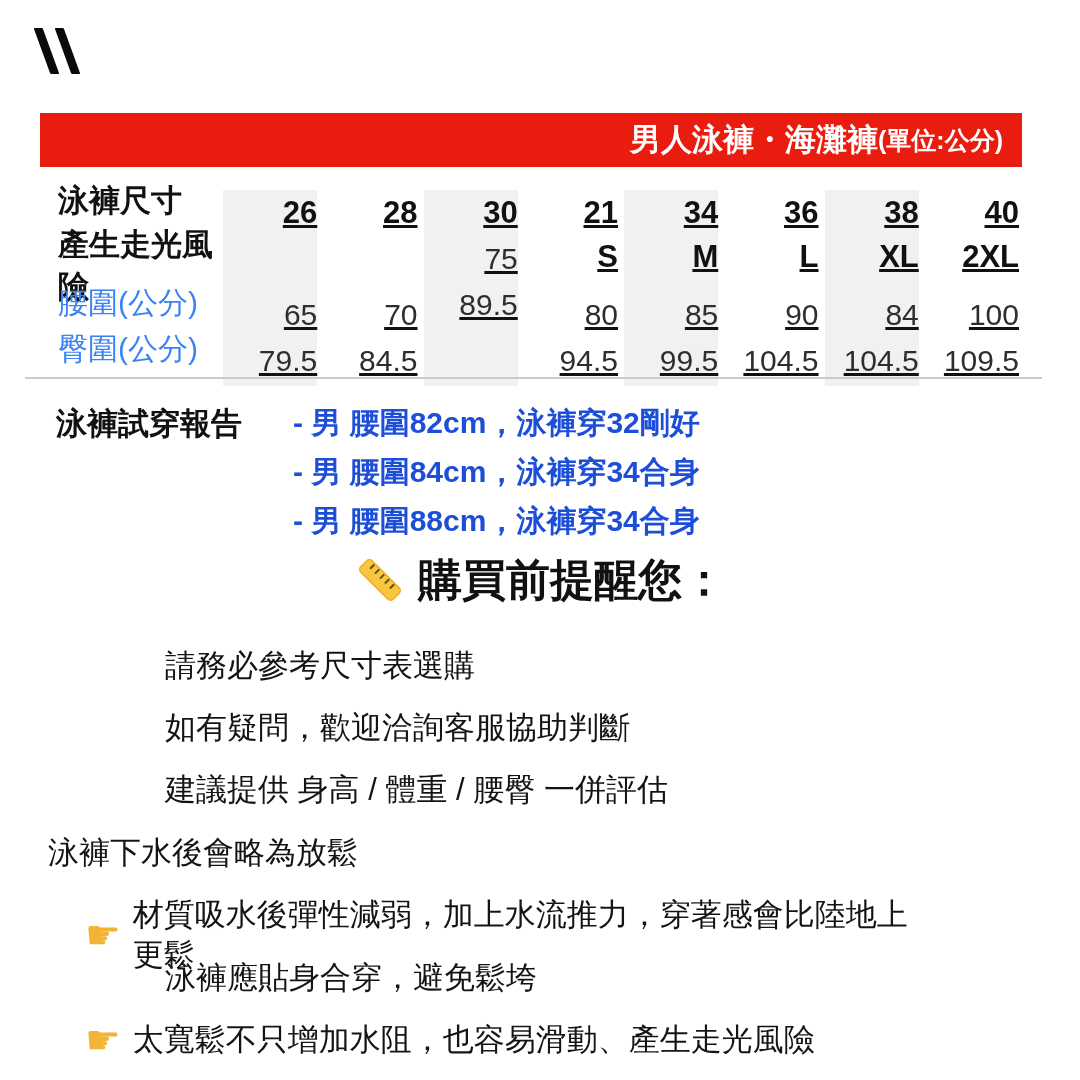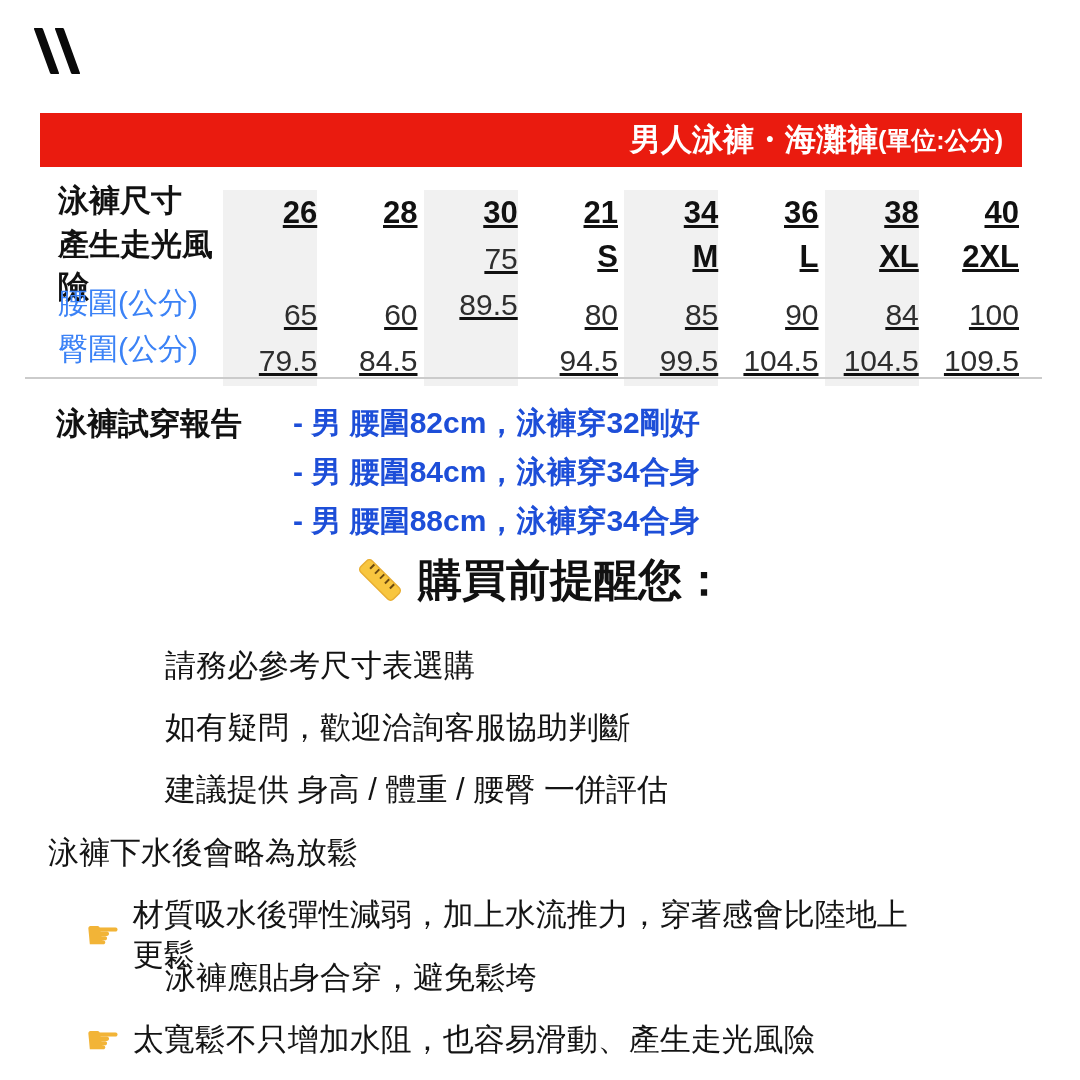--- a/index.html
+++ b/index.html
@@ -80,21 +80,21 @@
 
   <div class="data-col shaded">
     <div class="r1">26</div>
     <div class="r2"></div>
     <div class="r3">65</div>
     <div class="r4">79.5</div>
   </div>
   <div class="data-col">
     <div class="r1">28</div>
     <div class="r2"></div>
-    <div class="r3">60</div>
+    <div class="r3">70</div>
     <div class="r4">84.5</div>
   </div>
   <div class="data-col shaded">
     <div class="r1">30</div>
     <div class="r3">75</div>
     <div class="r4">89.5</div>
   </div>
   <div class="data-col">
     <div class="r1">21</div>
     <div class="r2">S</div>

